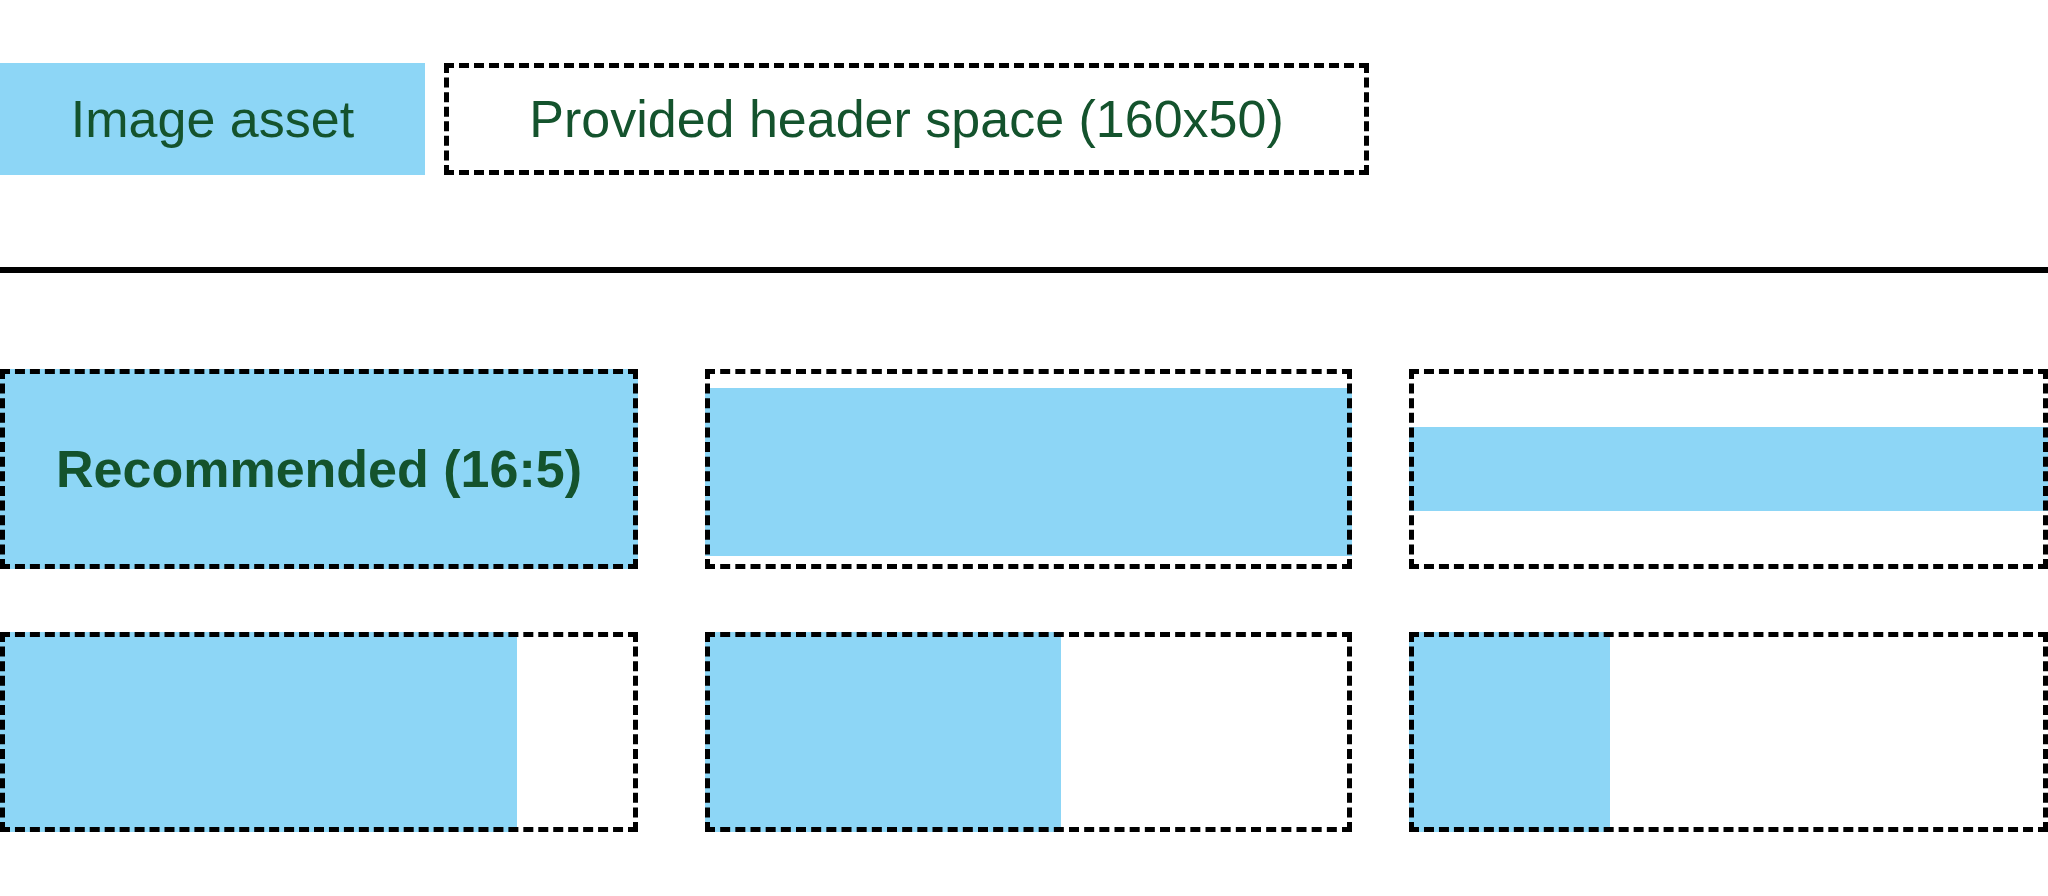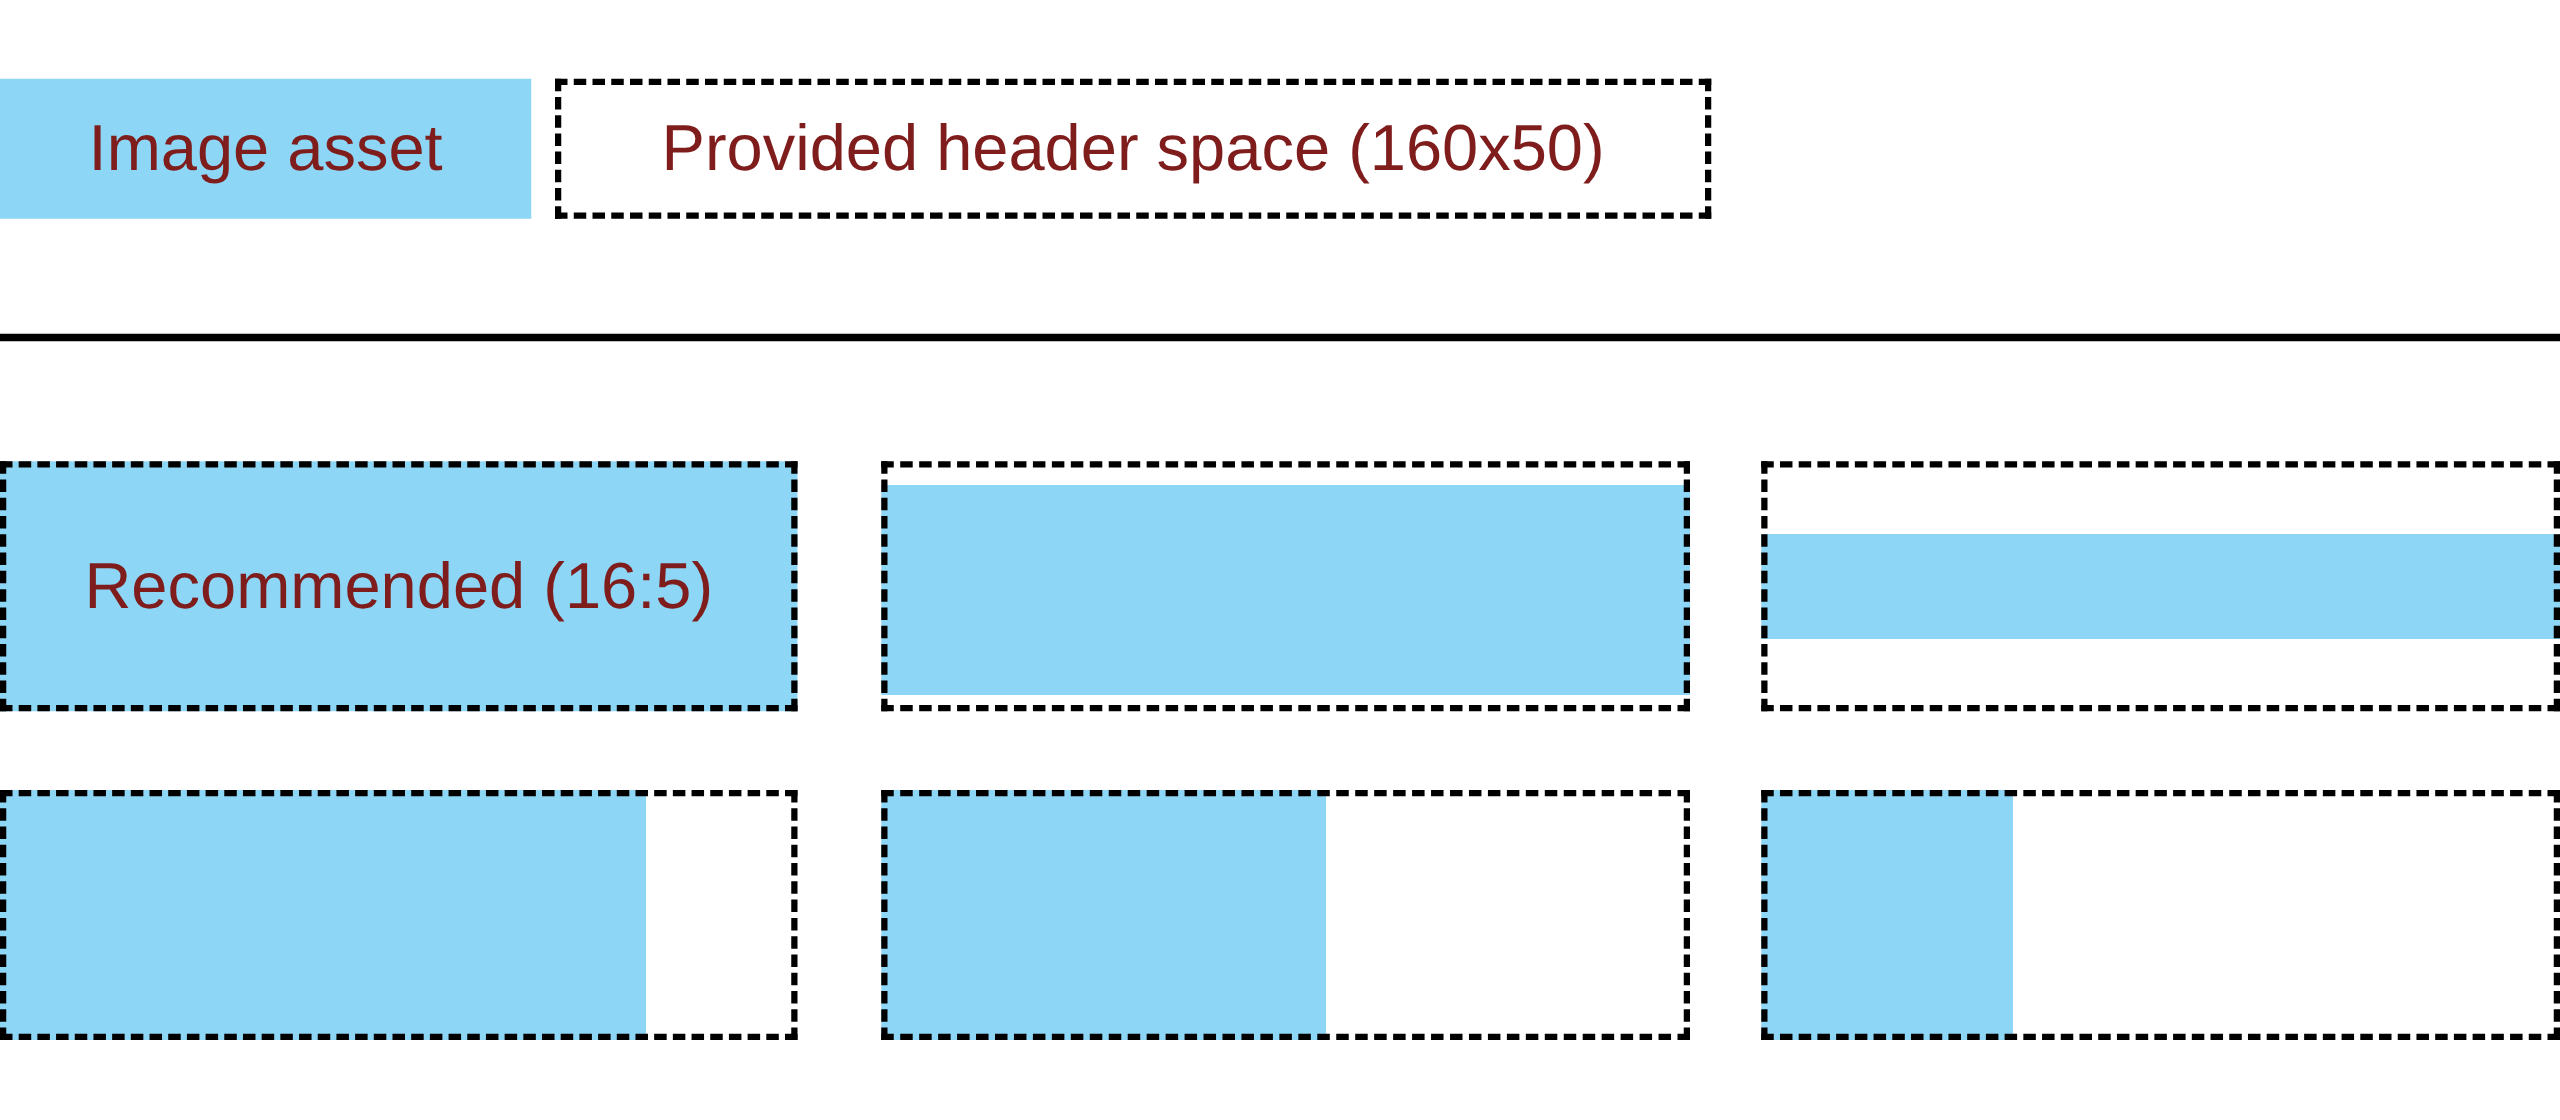--- a/index.html
+++ b/index.html
@@ -11,21 +11,21 @@
     height: 896px;
     position: relative;
     background: #ffffff;
     overflow: hidden;
     font-family: "Liberation Sans", sans-serif;
     color: #202124;
   }
   .txt {
     font-size: 52px;
     line-height: 1;
-    color: #7f1d1d;
+    color: #14532d;
     white-space: nowrap;
   }
   
   .legend-asset {
     position: absolute;
     left: 0;
     top: 63px;
     width: 425px;
     height: 112px;
     display: flex;
@@ -60,21 +60,21 @@
     height: 200px;
     box-sizing: border-box;
     border: 5px dashed #000000;
     background-origin: border-box;
     display: flex;
     align-items: center;
     justify-content: center;
   }
   .r1 { top: 369px; }
   .r2 { top: 632px; }
-  .c1 { left: 0;       width: 638px; }
+  .c1 { left: 0;       width: 638px; font-weight: bold; }
   .c2 { left: 705px;   width: 647px; }
   .c3 { left: 1409px;  width: 639px; }
 </style>
 </head>
 <body>
 
 <div class="legend-asset" style="background: rgb(141, 214, 246);">
   <span class="txt">Image asset</span>
 </div>
 

